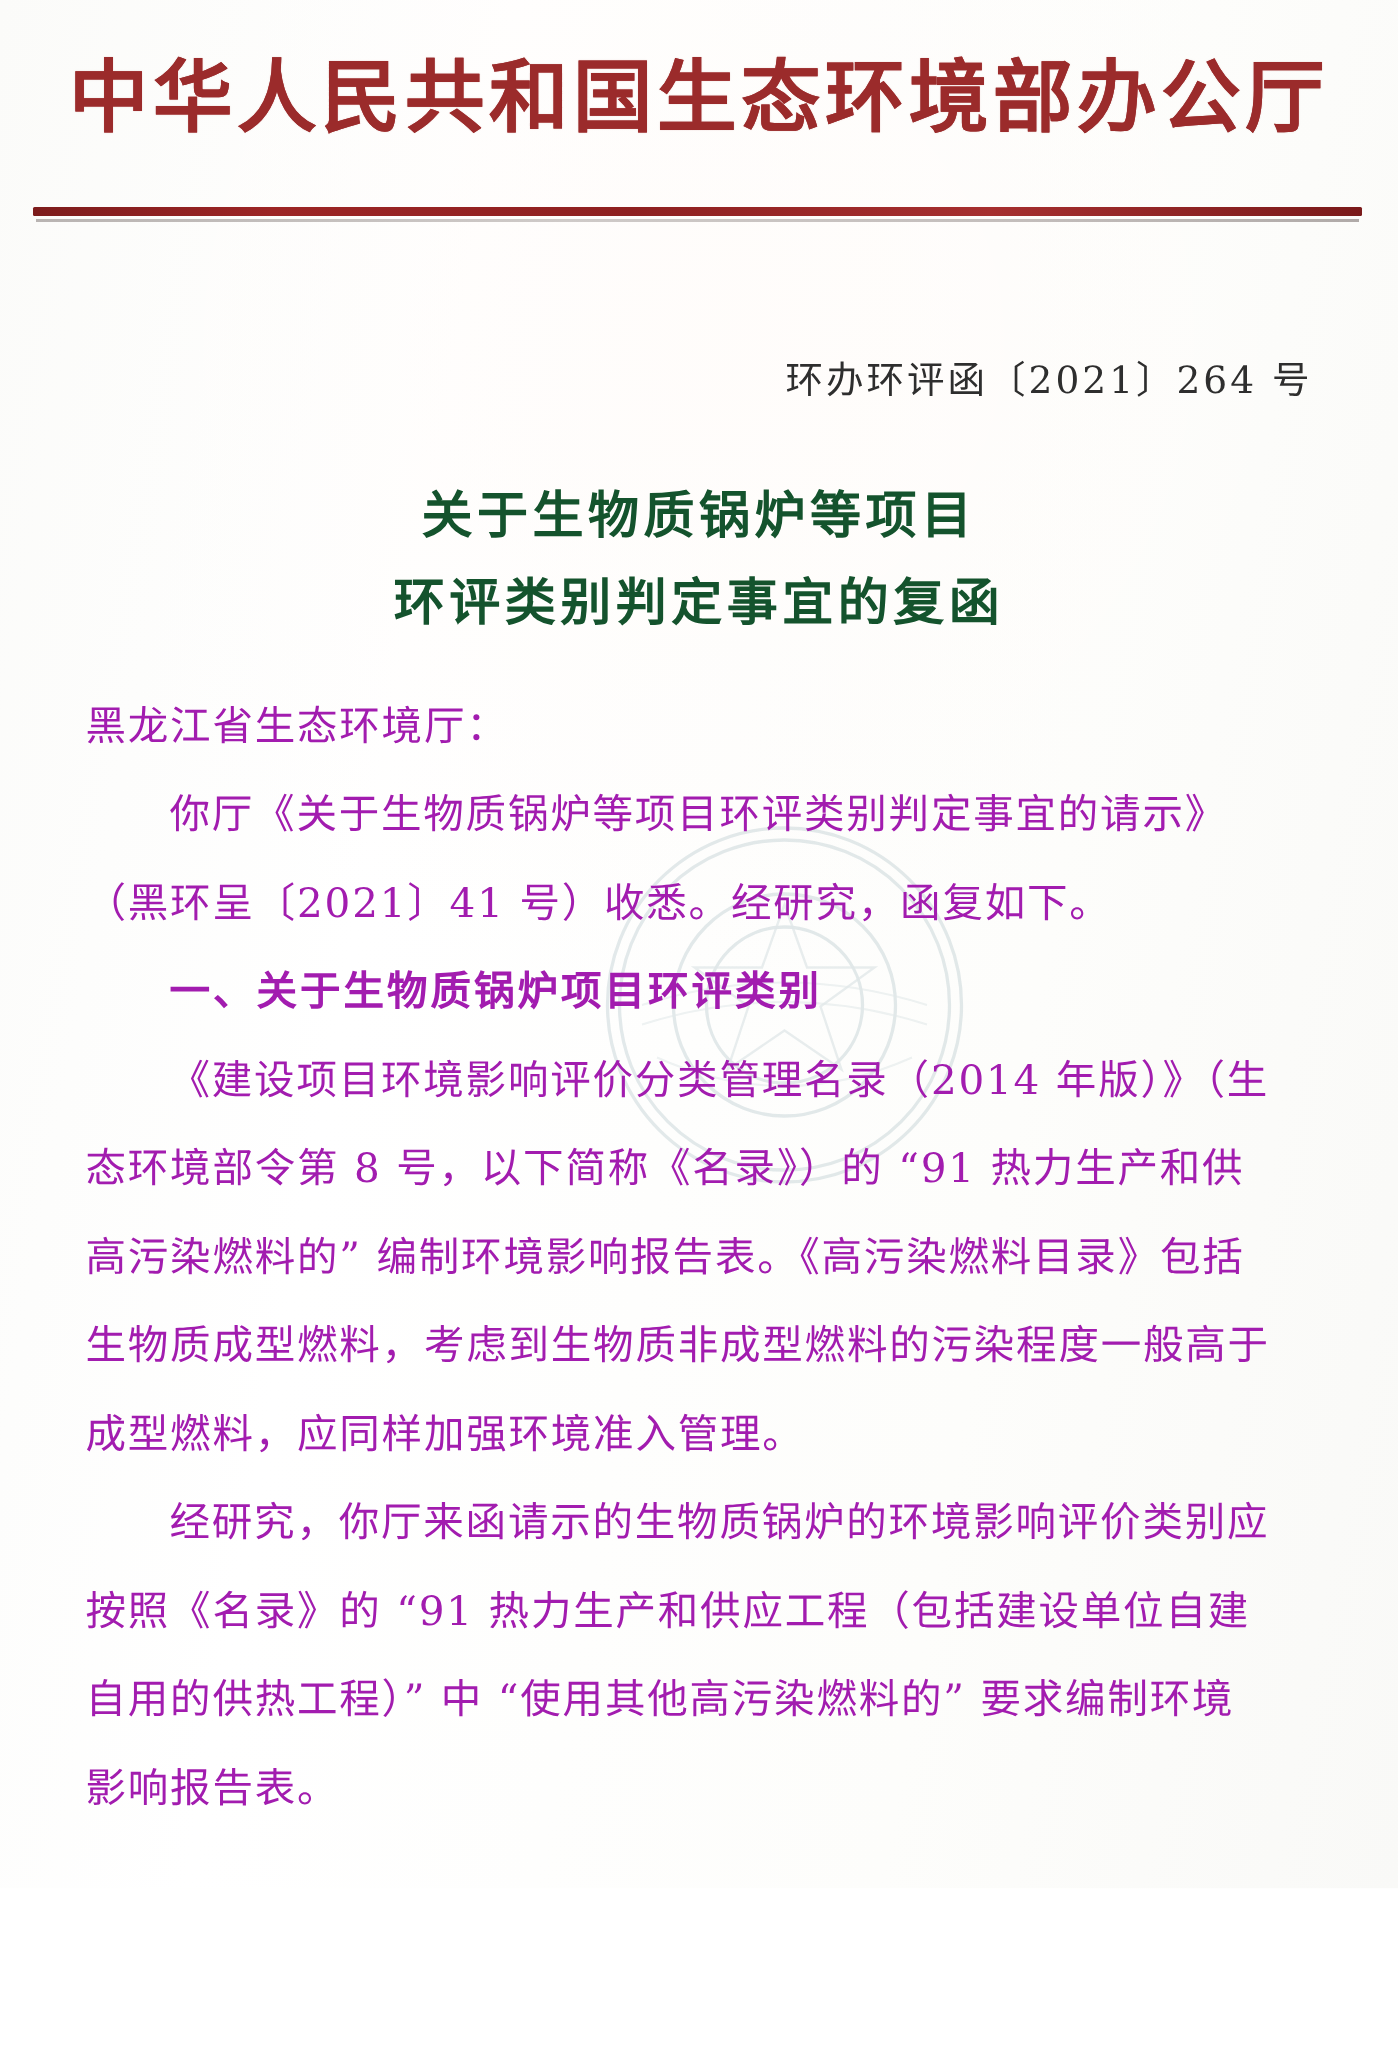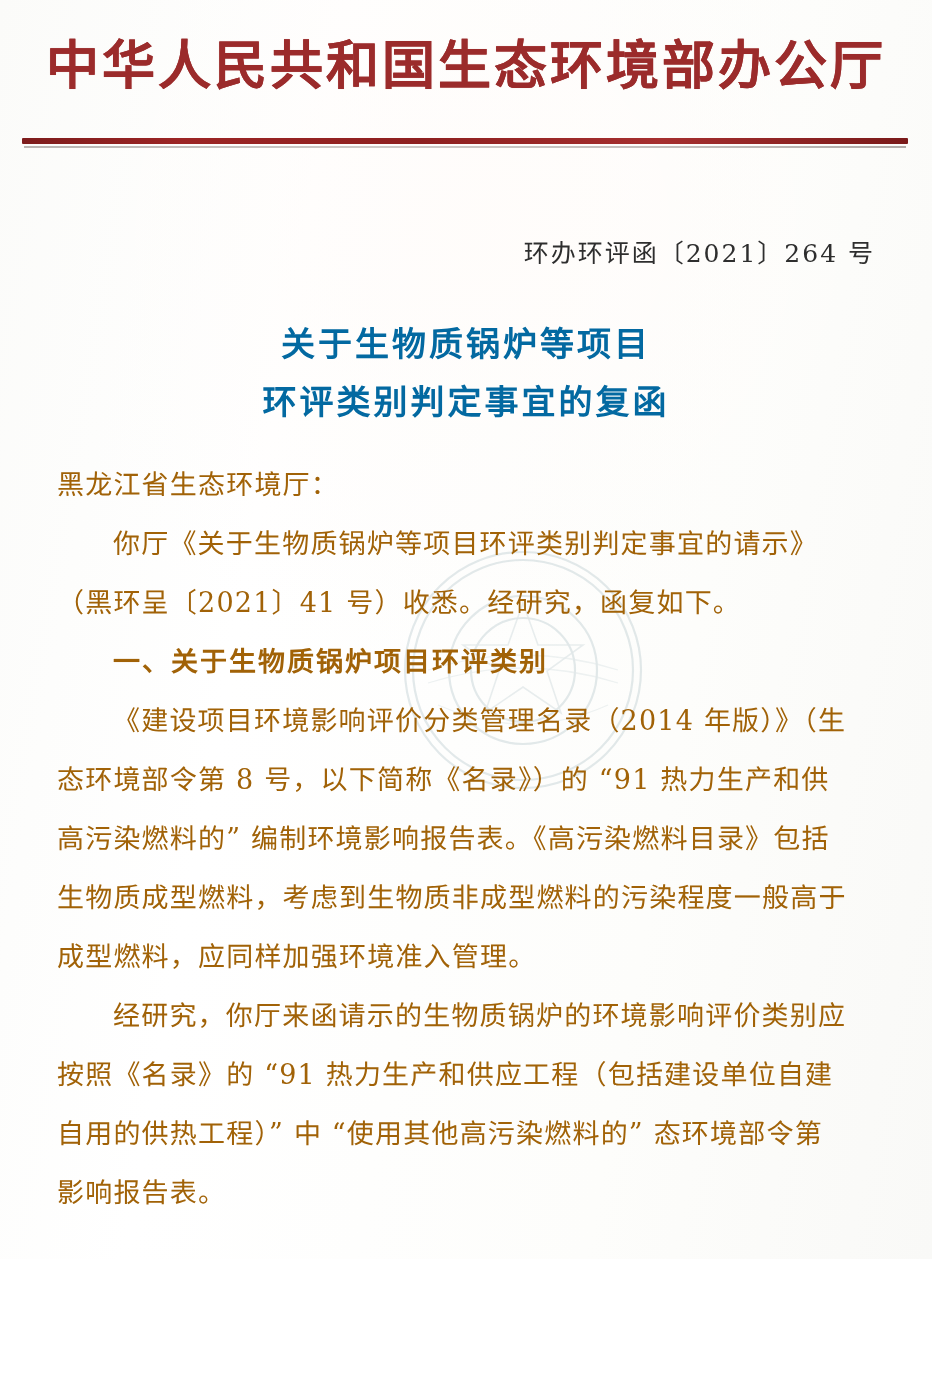--- a/index.html
+++ b/index.html
@@ -122,35 +122,35 @@
     top: 315px;
     left: 0;
     width: 932px;
     text-align: center;
   }
   .doc-title-line {
     font-size: 34px;
     font-weight: bold;
     letter-spacing: 3px;
     line-height: 58px;
-    color: #0369a1;
+    color: #14532d;
     font-family: "DejaVu Serif", "Liberation Serif", serif;
   }
 
   
   .body-block {
     position: absolute;
     top: 455px;
     left: 57px;
     width: 820px;
   }
   .line {
     font-size: 27px;
     line-height: 59px;
-    color: #a16207;
+    color: #a21caf;
     letter-spacing: 1.2px;
     white-space: nowrap;
     font-family: "DejaVu Serif", "Liberation Serif", serif;
   }
   .line.indent {
     text-indent: 56px;
   }
   .line.heading {
     font-weight: bold;
     text-indent: 56px;
@@ -220,21 +220,21 @@
     <div class="line heading">一、关于生物质锅炉项目环评类别</div>
 
     <div class="line indent">《建设项目环境影响评价分类管理名录（2014 年版）》（生</div>
     <div class="line">态环境部令第 8 号，以下简称《名录》）的 “91 热力生产和供</div>
     <div class="line">高污染燃料的” 编制环境影响报告表。《高污染燃料目录》包括</div>
     <div class="line">生物质成型燃料，考虑到生物质非成型燃料的污染程度一般高于</div>
     <div class="line">成型燃料，应同样加强环境准入管理。</div>
 
     <div class="line indent">经研究，你厅来函请示的生物质锅炉的环境影响评价类别应</div>
     <div class="line">按照《名录》的 “91 热力生产和供应工程（包括建设单位自建</div>
-    <div class="line">自用的供热工程）” 中 “使用其他高污染燃料的” 态环境部令第</div>
+    <div class="line">自用的供热工程）” 中 “使用其他高污染燃料的” 要求编制环境</div>
     <div class="line">影响报告表。</div>
 
   </div>
 
   <div class="rule-group-bottom">
     <div class="rule-gray"></div>
     <div class="rule-red"></div>
   </div>
 
 </div>

